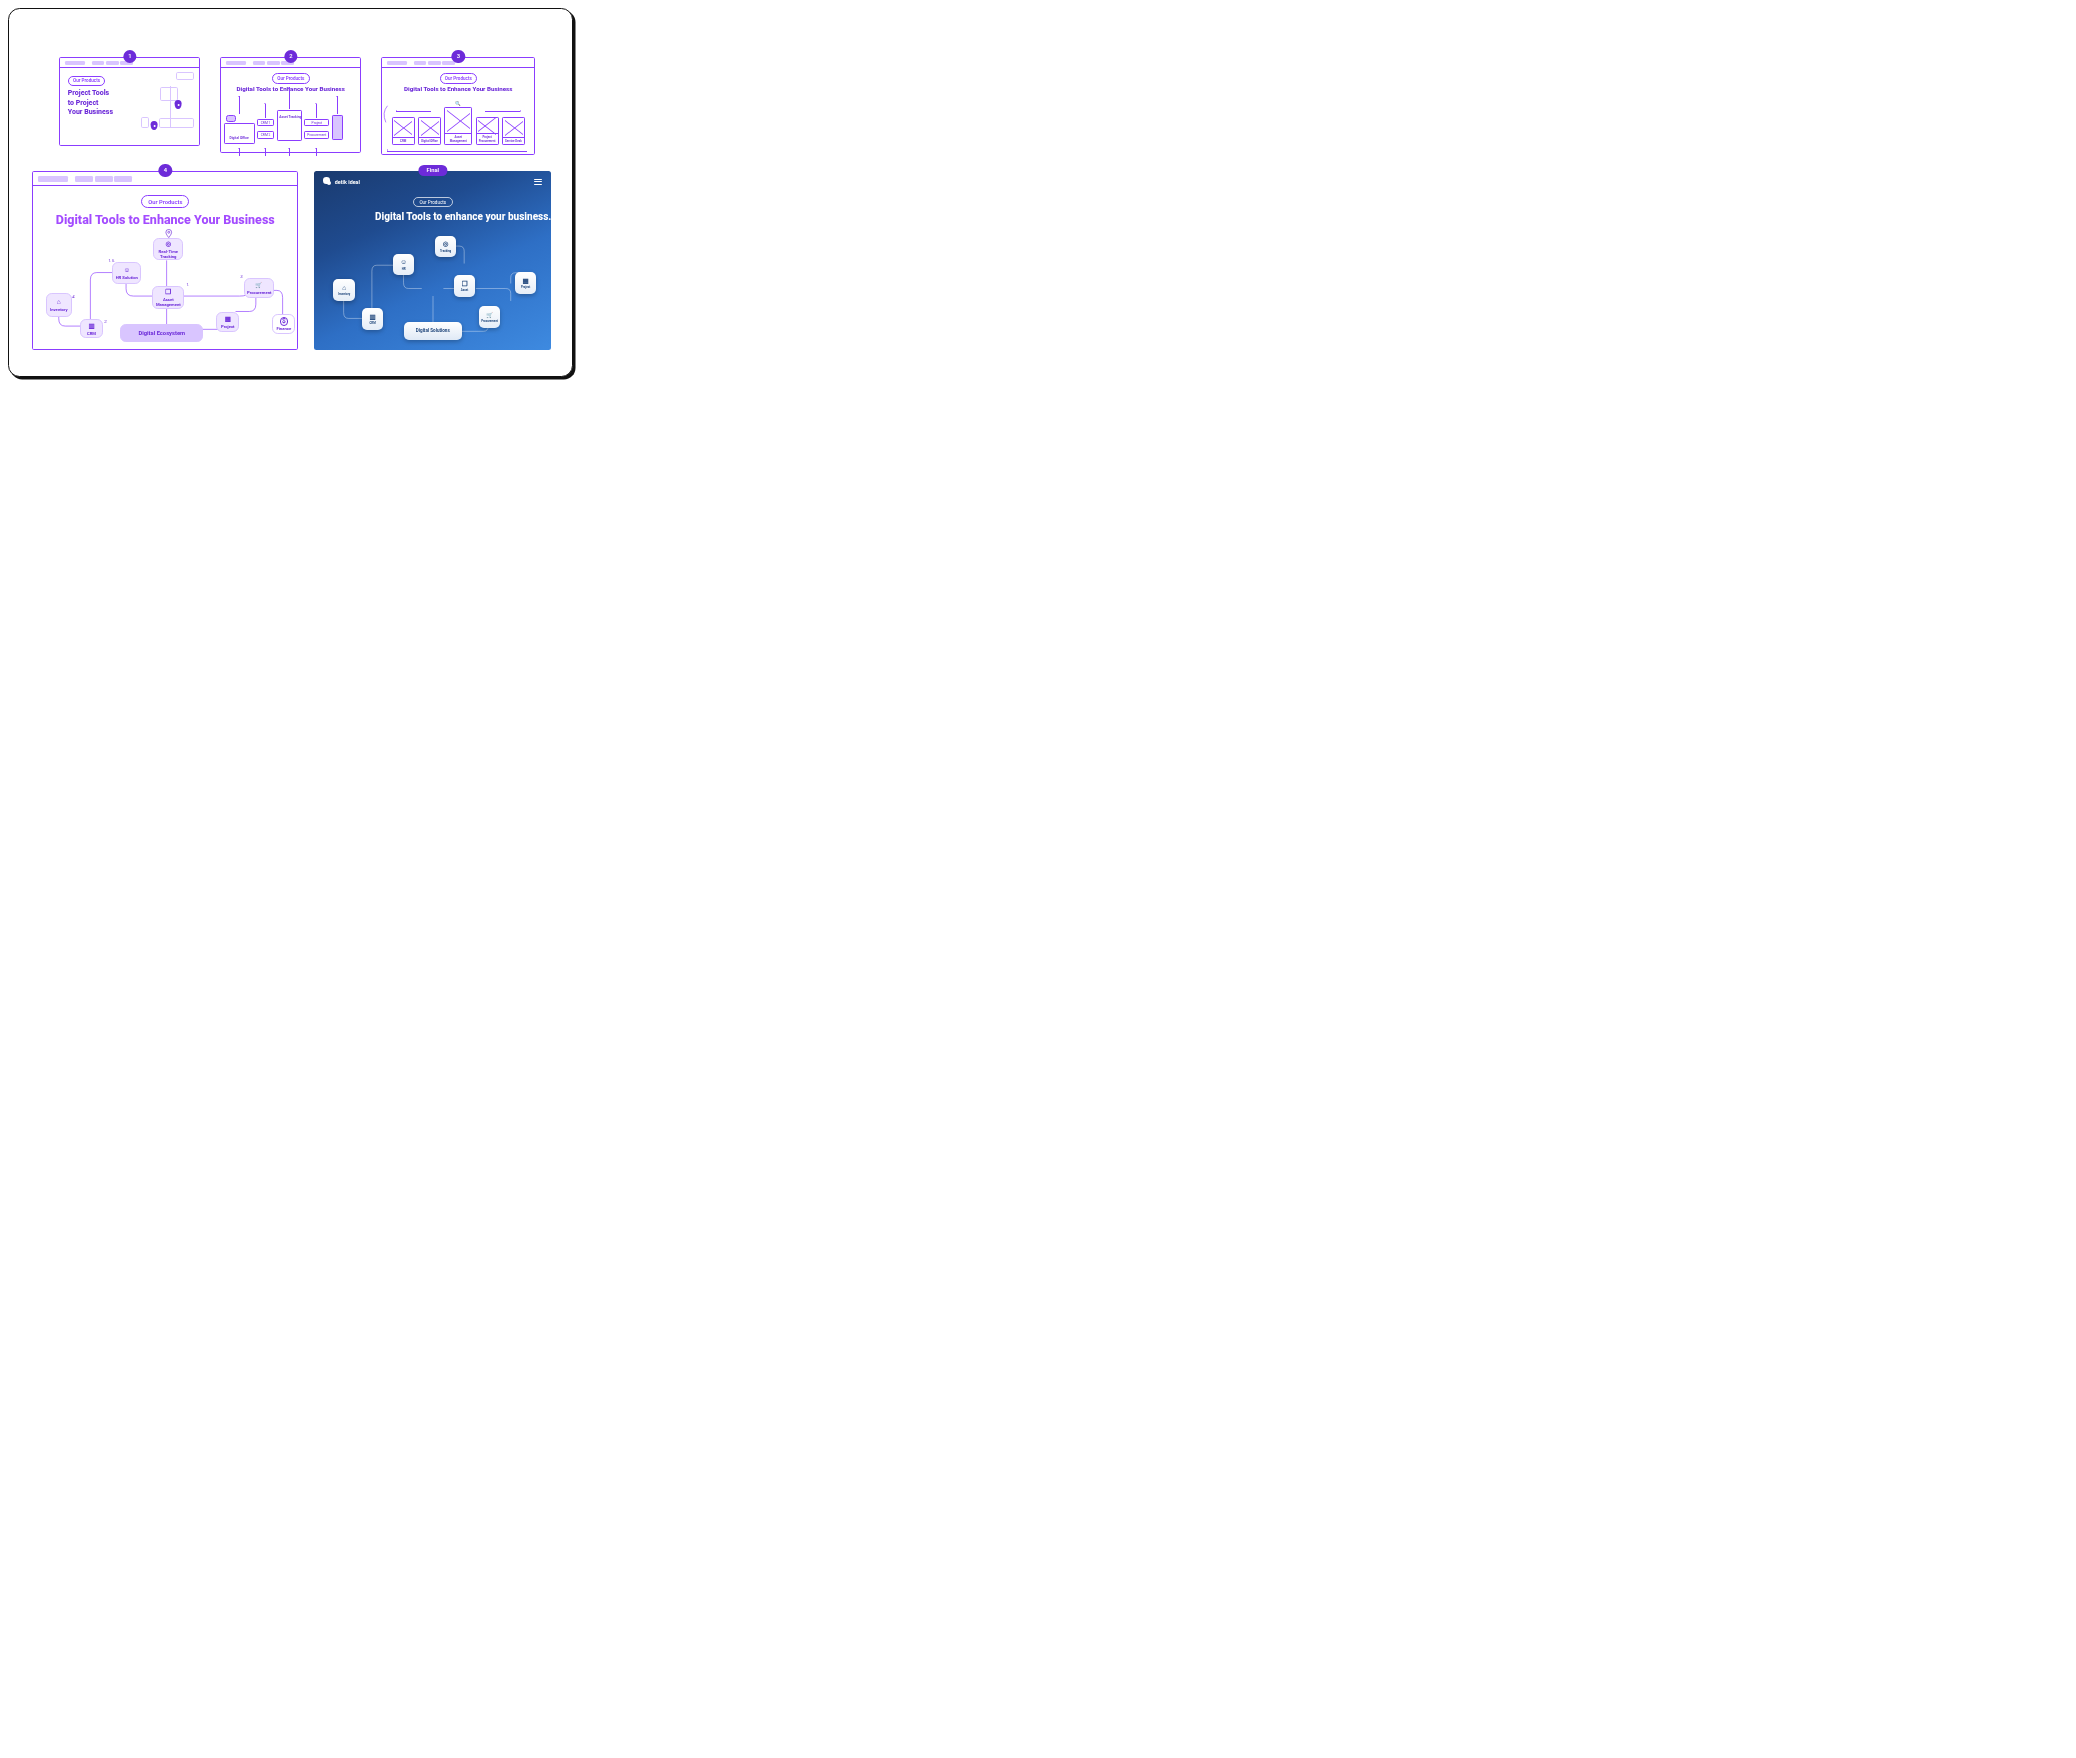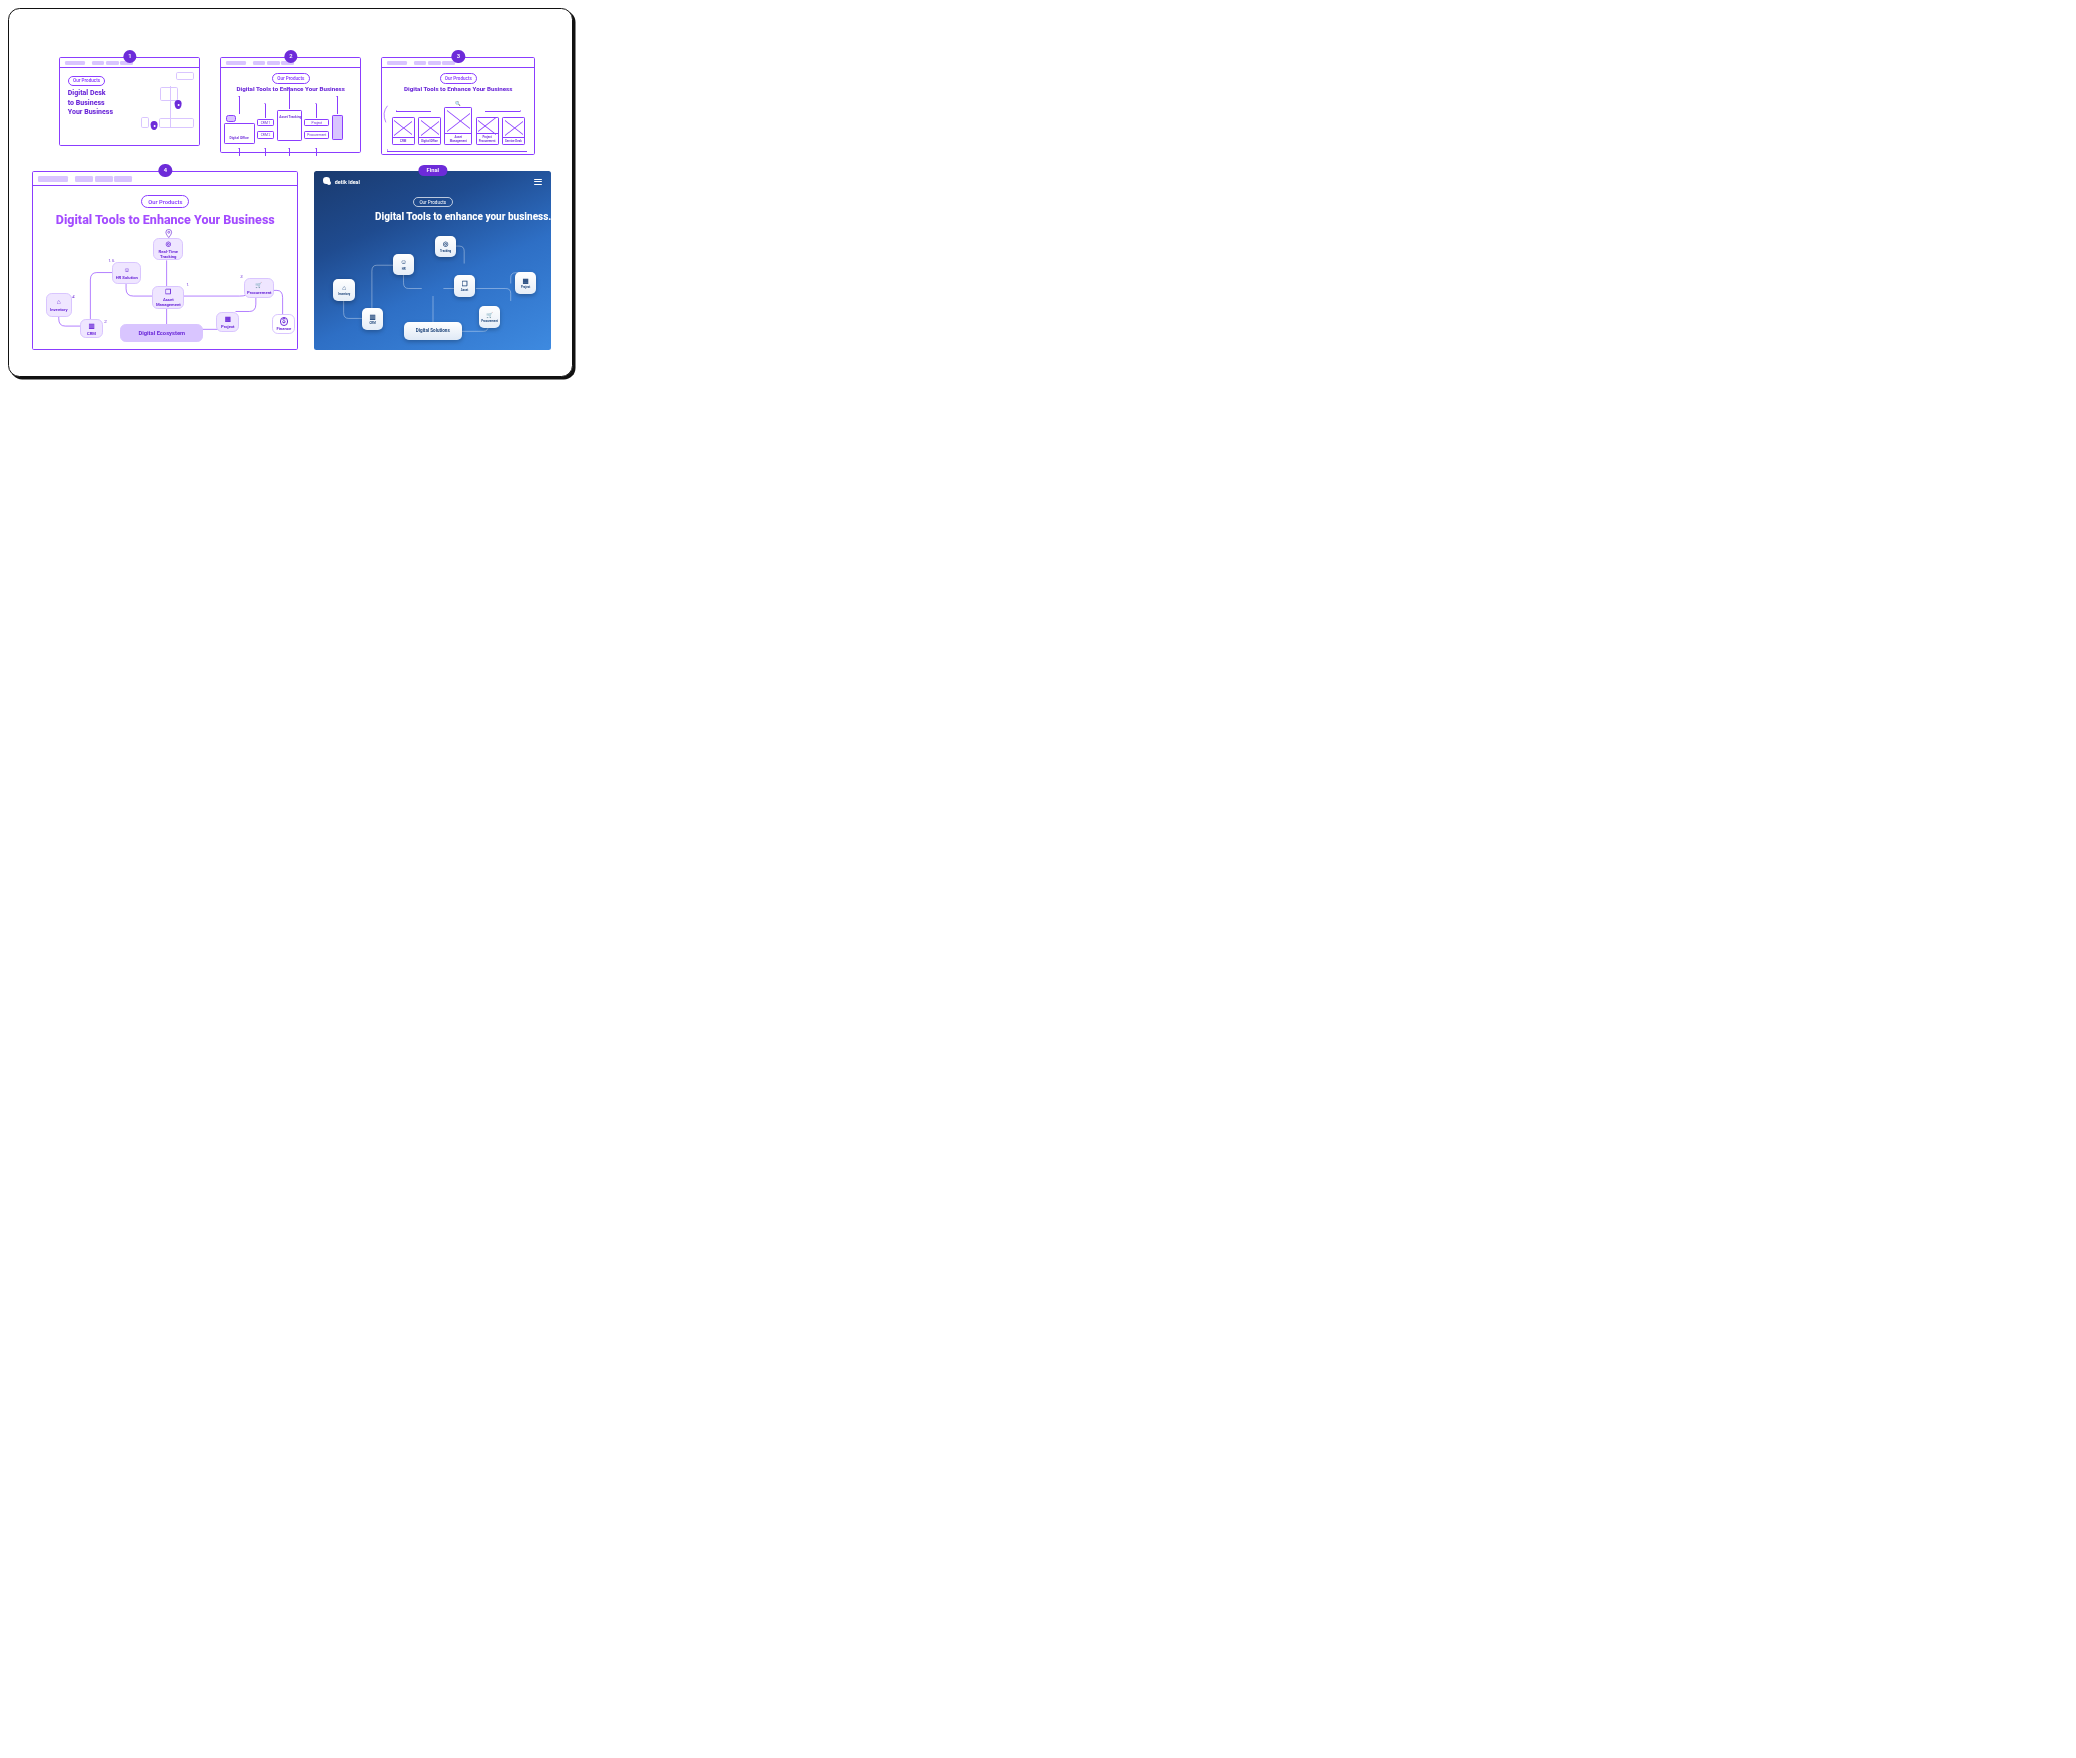--- a/index.html
+++ b/index.html
@@ -161,22 +161,22 @@
         <div class="addr"></div>
         <div class="tabs">
             <div class="tab"></div>
             <div class="tab"></div>
             <div class="tab"></div>
           </div>
       </div>
       <div class="s1-body">
         <span class="tag">Our Products</span>
         <h1>
-          <span>Digital Desk</span><br>
-          <span>to Business</span><br>
+          <span>Project Tools</span><br>
+          <span>to Project</span><br>
           <span>Your Business</span>
         </h1>
         <div class="ghost" style="right:5.8px;top:4.2px;width:18px;height:7.5px;"></div>
         <div class="ghost" style="right:21px;top:19px;width:18px;height:14px;"></div>
         <div class="ghost" style="right:5.8px;top:50px;width:35px;height:10px;"></div>
         <div class="ghost" style="right:50px;top:49px;width:8.3px;height:10.8px;"></div>
         <div class="pin" style="right:17.4px;top:32px;"></div>
         <div class="pin" style="right:42px;top:53px;"></div>
         <div style="position:absolute;right:29px;top:18px;width:0.4px;height:42px;background:var(--purple-l);"></div>
       </div>

